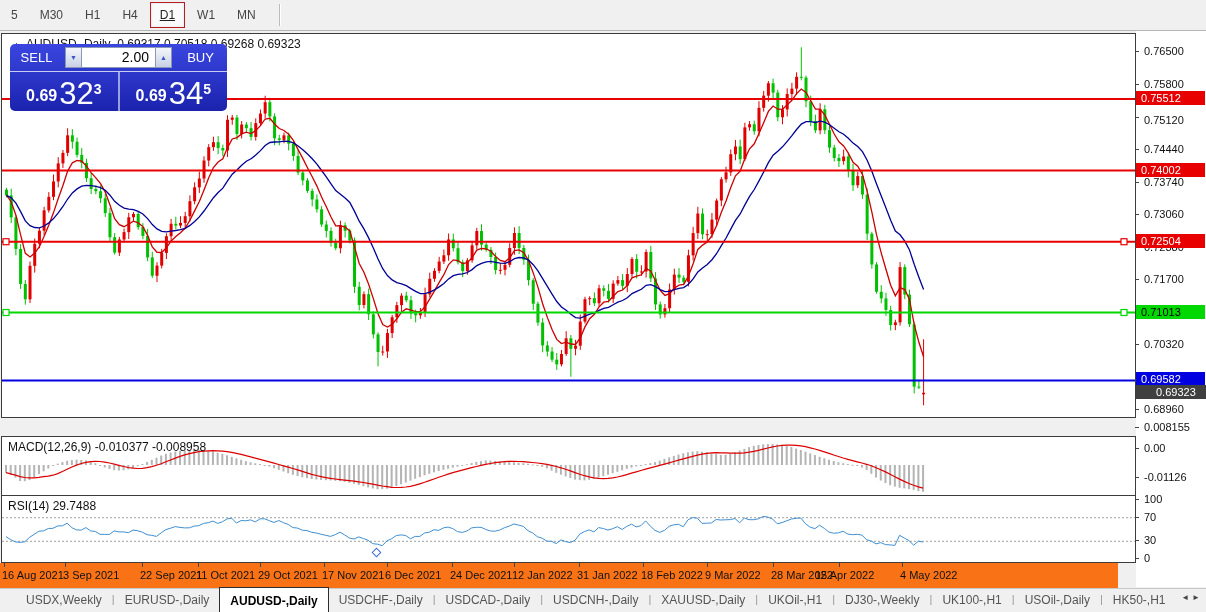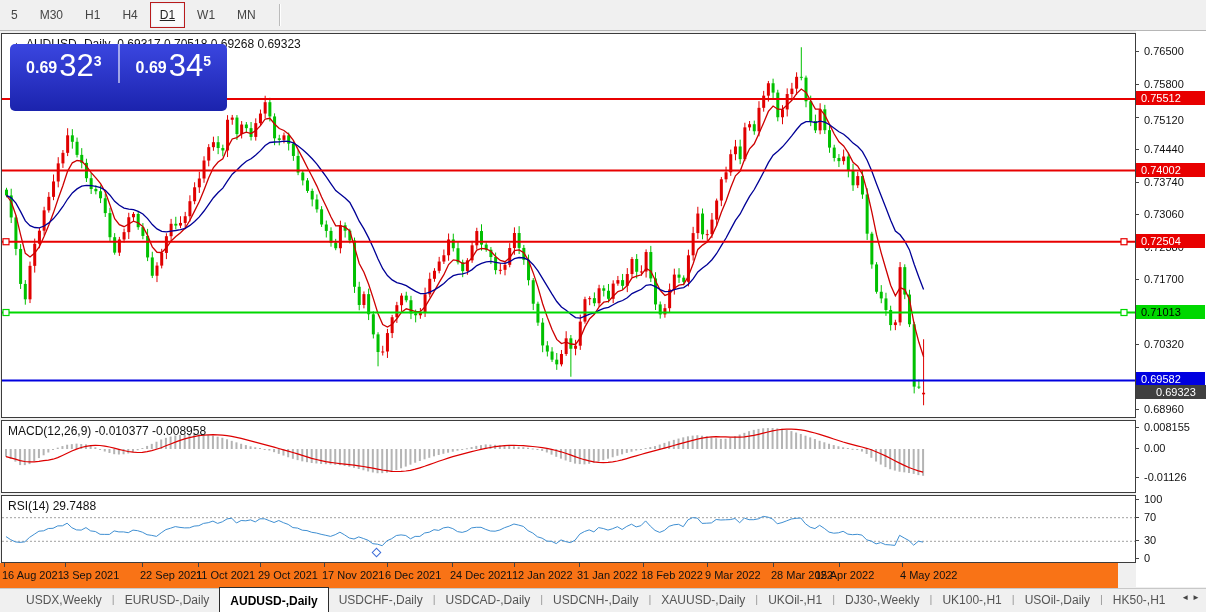--- a/index.html
+++ b/index.html
@@ -6,21 +6,21 @@
   body{width:1206px;height:612px;background:#f0f0f0;font-family:"Liberation Sans",sans-serif;overflow:hidden;}
   #terminal{position:relative;width:1206px;height:612px;background:#f0f0f0;}
   
   #toolbar{position:absolute;left:0;top:0;width:1206px;height:30px;background:#f0f0f0;border-bottom:1px solid #b6b6b6;display:flex;align-items:center;}
   .tf-btn{font-size:12px;color:#444;padding:5px 9px;margin:0 1px;cursor:default;border:1px solid transparent;}
   .tf-btn.active{background:#fafafa;border:1px solid #b91c1c;box-shadow:inset 0 0 2px #cdd8ea;color:#222;text-decoration:underline;}
   .tb-sep{width:1px;height:22px;background:#bbb;margin-left:12px;border-right:1px solid #fff;}
   
   .panel{position:absolute;left:1px;width:1135px;background:#fff;border:1px solid #3c3c3c;box-sizing:border-box;}
   #price-panel{top:33px;height:385px;}
-  #macd-panel{top:420px;height:73px;text-align:right;}
+  #macd-panel{top:436px;height:73px;text-align:right;}
   #rsi-panel{top:495px;height:68px;}
   .panel svg{position:absolute;left:0;top:0;}
   .ind-label{position:absolute;left:6px;top:3px;font-size:12px;color:#111;z-index:5;}
   
   #chart-header{position:absolute;left:12px;top:37px;font-size:12px;color:#111;z-index:6;}
   #chart-header .marker{font-size:9px;margin-right:5px;}
   
   #axis-col{position:absolute;left:1136px;top:31px;width:70px;height:556px;background:#fff;}
   .tick-dash{position:absolute;width:4px;height:1px;background:#444;left:-1px;}
   .tick-lbl{position:absolute;left:8px;font-size:11px;color:#111;white-space:nowrap;}
@@ -473,20 +473,29 @@
         <rect x="1119" y="275.5227599999999" width="6" height="6" fill="#fff" stroke="#00d800" stroke-width="1.2"></rect>
         <line x1="0" y1="346.4666400000001" x2="1133" y2="346.4666400000001" stroke="#0000e0" stroke-width="2"></line>
       </svg>
   </div>
 
   <div id="chart-header">
     <span class="marker">▲</span><span>AUDUSD-,Daily</span>&nbsp;&nbsp;<span>0.69317 0.70518 0.69268 0.69323</span>
   </div>
 
   <div id="trade-panel">
+    <div id="tp-row1">
+      <div class="tp-btn">SELL</div>
+      <div id="tp-stepper">
+        <div class="step-btn">▼</div>
+        <div id="vol-field">2.00</div>
+        <div class="step-btn">▲</div>
+      </div>
+      <div class="tp-btn">BUY</div>
+    </div>
     <div id="tp-row2">
       <div class="price-box sell">
         <span class="p-small">0.69</span>
         <span class="p-big">32</span>
         <span class="p-sup">3</span>
       </div>
       <div class="price-box">
         <span class="p-small">0.69</span>
         <span class="p-big">34</span>
         <span class="p-sup">5</span>

